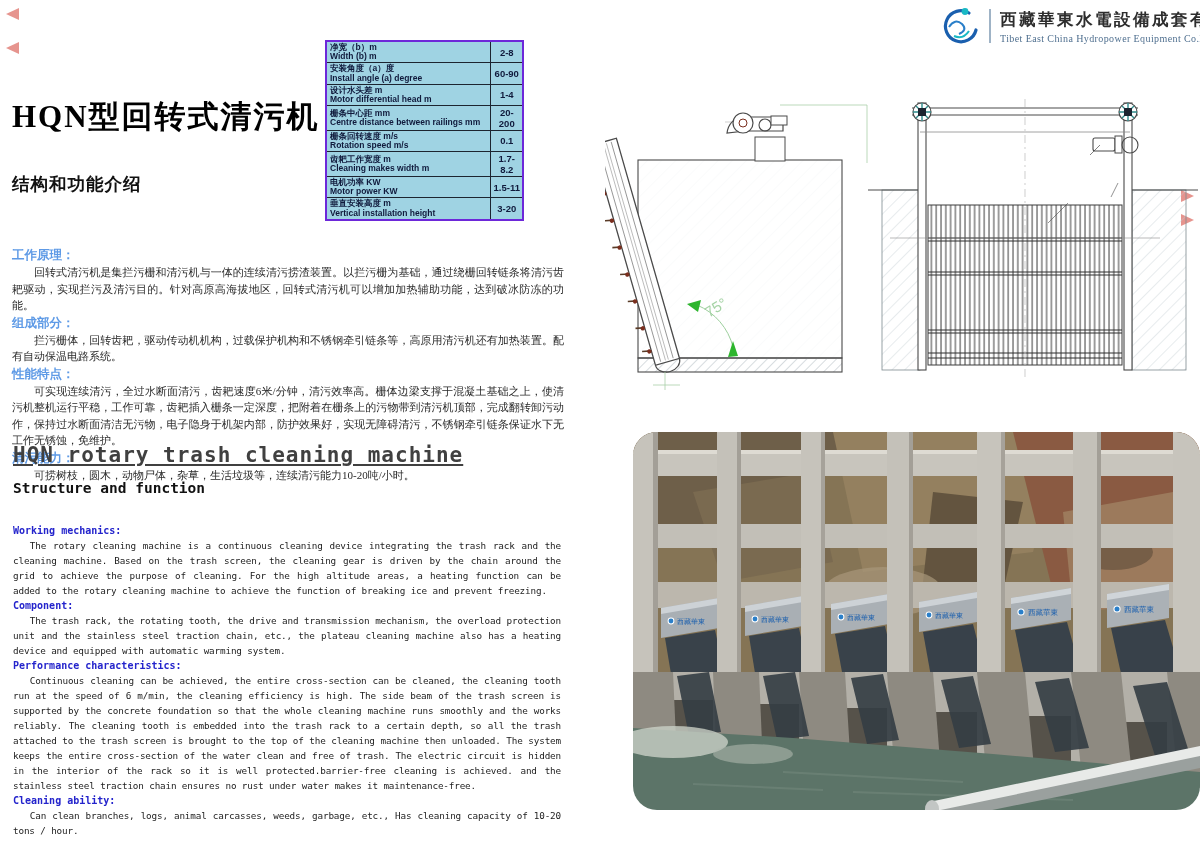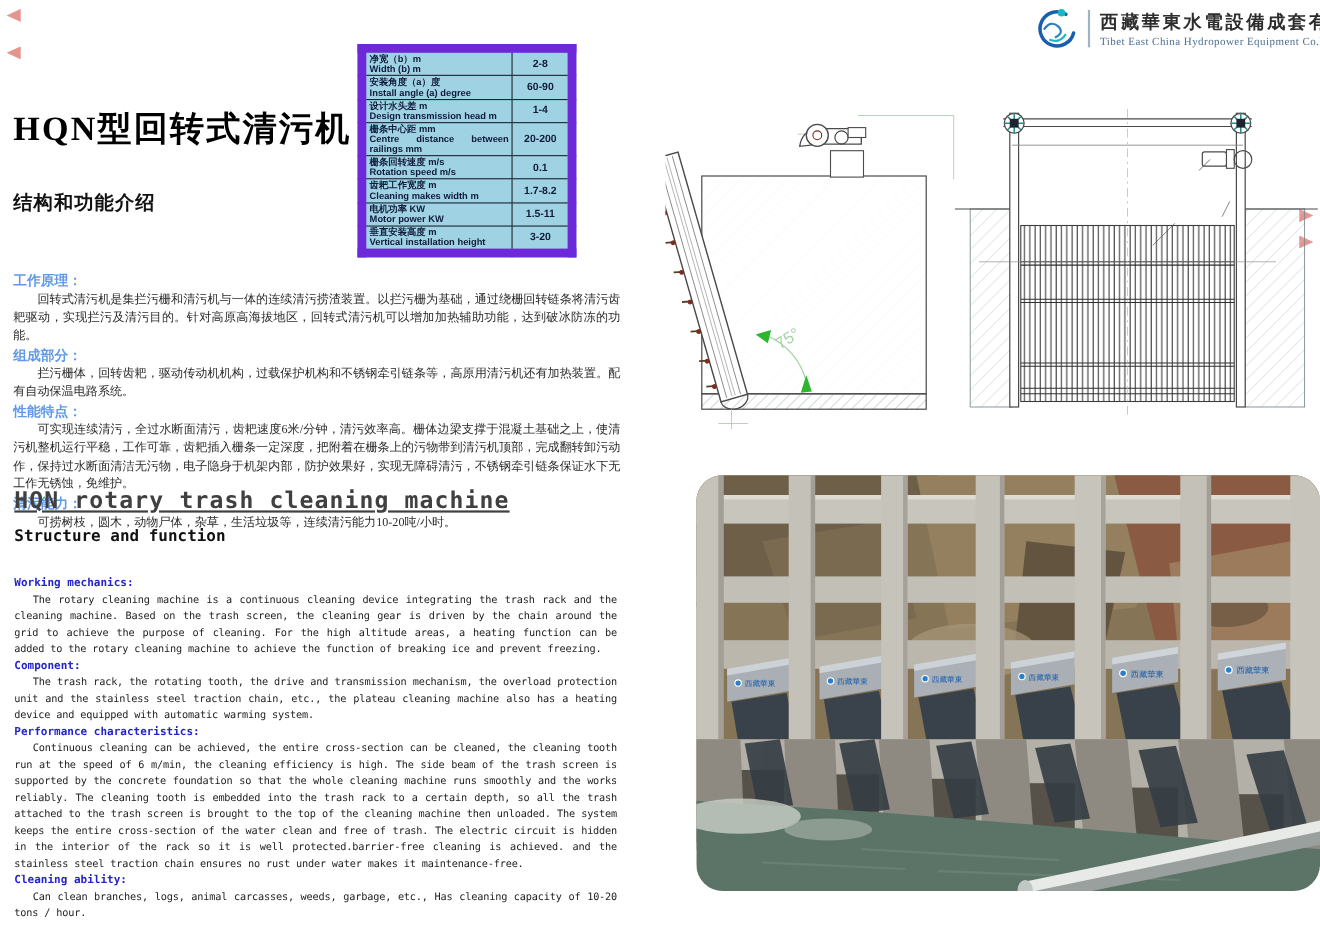--- a/index.html
+++ b/index.html
@@ -17,24 +17,24 @@
   .logo { position:absolute; top:6px; left:936px; display:flex; align-items:center; gap:9px; }
   .logo .bar { width:2px; height:34px; background:#9fb3c6; }
   .logo .cn { font-family:"Liberation Serif", serif; font-size:16.5px; font-weight:bold;
               color:#2d2d2d; letter-spacing:2.5px; white-space:nowrap; }
   .logo .en { font-family:"Liberation Serif", serif; font-size:10px; color:#4f6f8f;
               letter-spacing:.4px; margin-top:2px; white-space:nowrap; }
   
   .spec { position:absolute; left:325px; top:40px; width:199px;
           border-collapse:collapse; background:#9fd3e3; }
   .spec td { border:1px solid #1c2430; padding:1px 2px 1px 3px; vertical-align:middle; }
-  .spec { border:8px solid #6d28d9; }
+  .spec { border:2px solid #6d28d9; }
   .spec .cn { font-size:8.5px; font-weight:bold; color:#101a3c; line-height:1.1; }
   .spec .en { font-size:8.5px; font-weight:bold; color:#101a3c; line-height:1.05; text-align:justify; }
-  .spec td.val { font-size:9.5px; font-weight:bold; color:#101a3c; text-align:center; width:55px; }
+  .spec td.val { font-size:9.5px; font-weight:bold; color:#101a3c; text-align:center; width:33px; }
   
   .cn-title { position:absolute; left:12px; top:96px; font-family:"Liberation Serif", serif;
               font-size:31px; color:#000; letter-spacing:2px; white-space:nowrap; }
   .cn-sec-head { position:absolute; left:12px; top:172px; font-family:"Liberation Serif", serif;
                  font-size:17.5px; color:#111; letter-spacing:1px; }
   .cn-body { position:absolute; left:12px; top:203px; width:552px;margin-top:43px; }
   .cn-body .lbl { font-size:12.5px; font-weight:bold; color:#5e9ae6; line-height:17px; margin-top:1px; }
   .cn-body p { font-family:"Liberation Serif", serif; font-size:11px; color:#2a2a2a;
                line-height:16.5px; text-align:justify; text-indent:2em; }
   
@@ -88,21 +88,21 @@
       <tr>
           <td>
             <div class="cn">安装角度（a）度</div>
             <div class="en">Install angle (a) degree</div>
           </td>
           <td class="val">60-90</td>
         </tr>
       <tr>
           <td>
             <div class="cn">设计水头差 m</div>
-            <div class="en">Design transmission head m</div>
+            <div class="en">Motor differential head m</div>
           </td>
           <td class="val">1-4</td>
         </tr>
       <tr>
           <td>
             <div class="cn">栅条中心距 mm</div>
             <div class="en">Centre distance between railings mm</div>
           </td>
           <td class="val">20-200</td>
         </tr>

